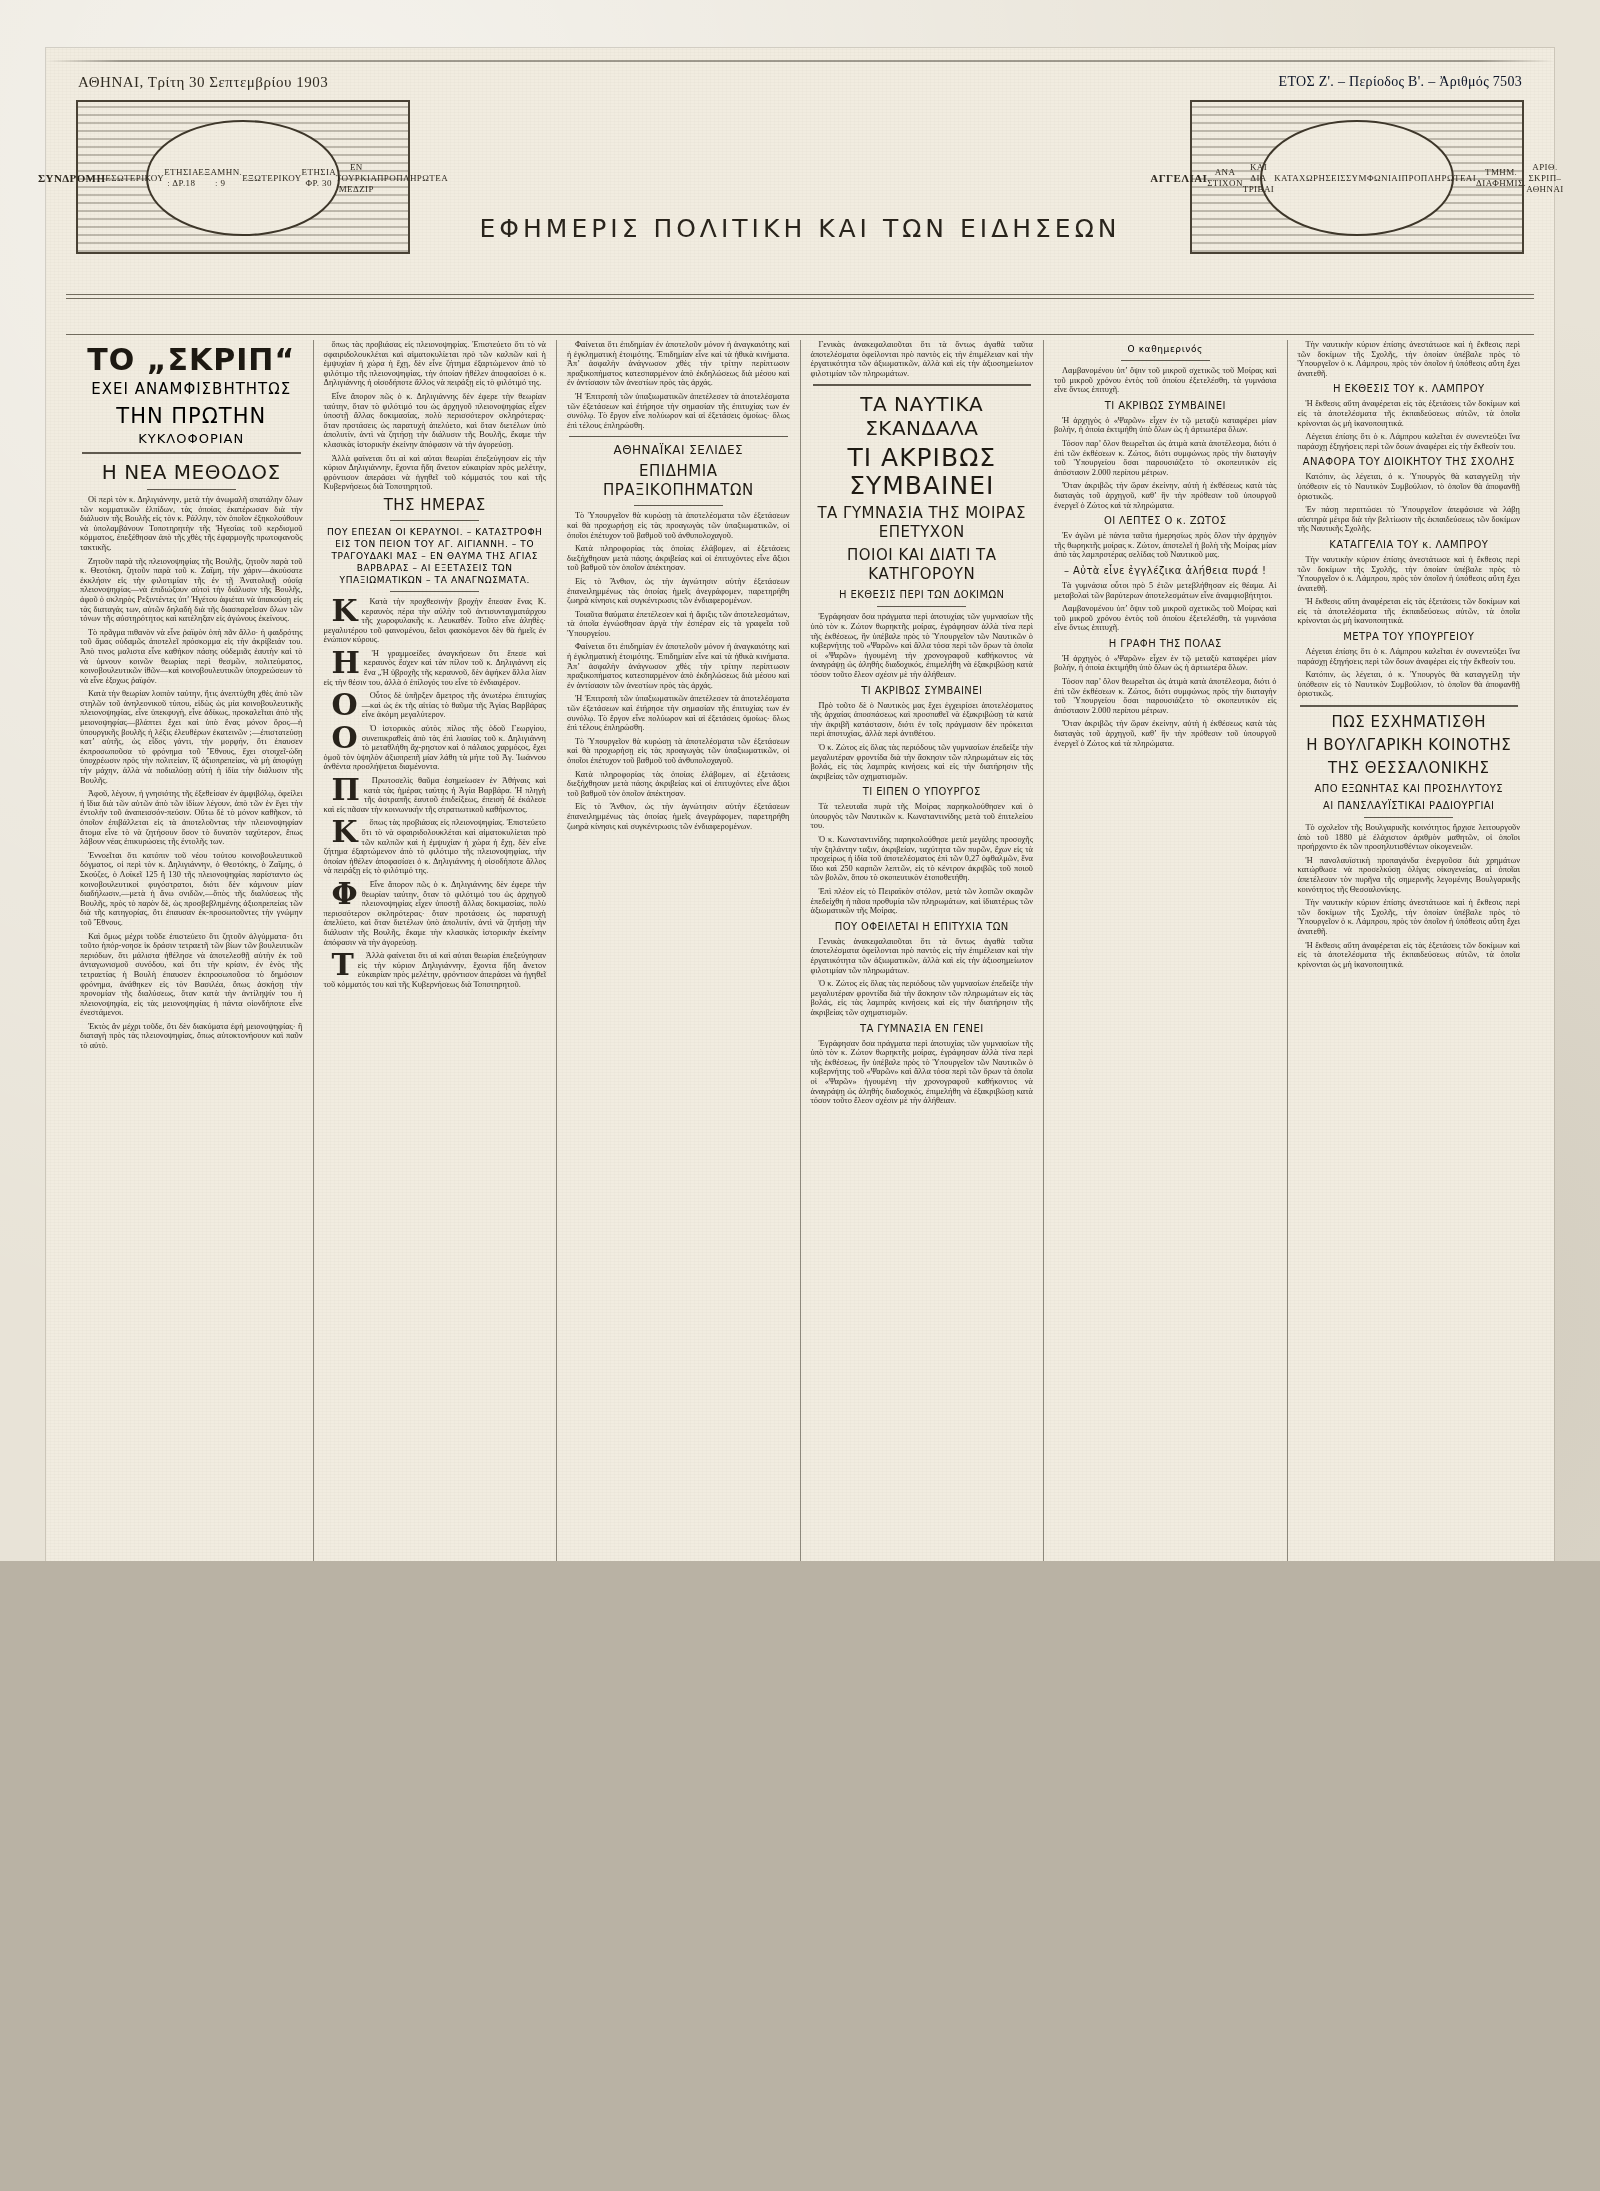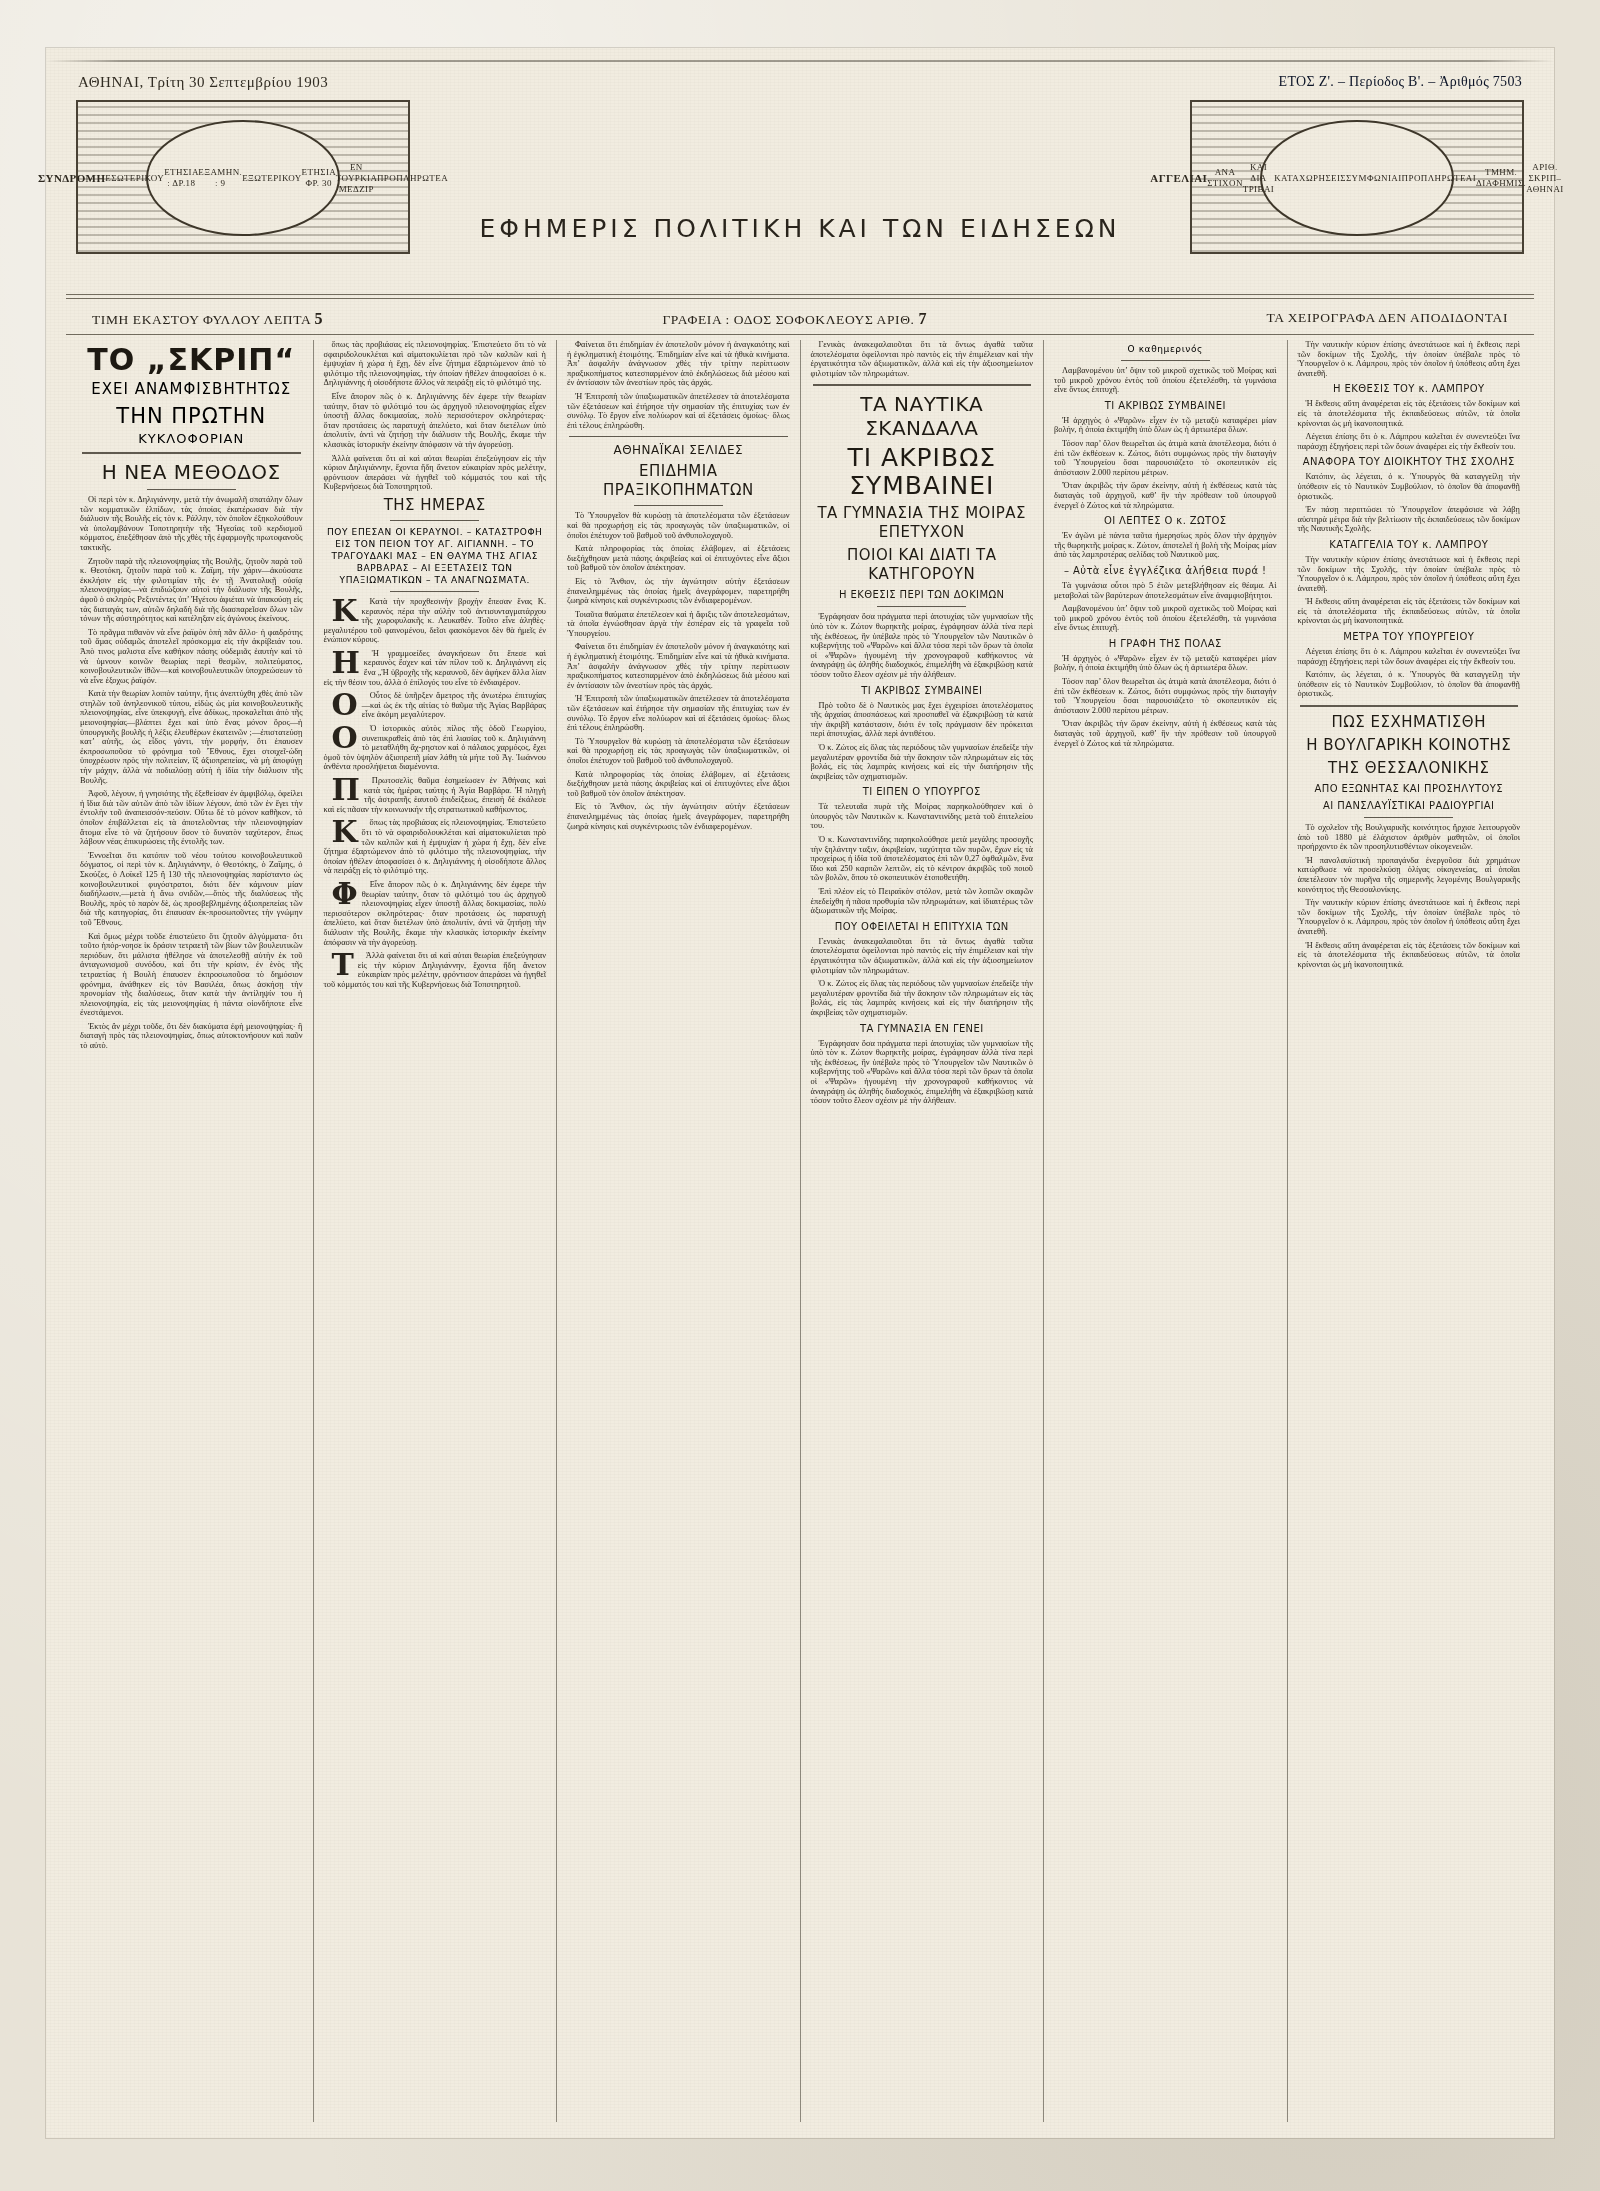--- a/index.html
+++ b/index.html
@@ -1,19 +1,19 @@
 <!DOCTYPE html>
 <html><head>
 <meta charset="utf-8">
 <style>
   html,body{margin:0;padding:0;background:#b9b2a4;}
   body{font-family:"Liberation Serif", serif;}
   .page{
     position:relative;
-    width:1600px;height:2191px;
+    width:1600px;height:1561px;
     background:#e8e3d7;
     background-image:
       radial-gradient(ellipse at 20% 10%, rgba(255,255,255,.55), rgba(255,255,255,0) 60%),
       radial-gradient(ellipse at 85% 85%, rgba(140,130,110,.25), rgba(255,255,255,0) 55%);
     overflow:hidden;
     box-sizing:border-box;
   }
   .sheet{
     position:absolute;left:46px;top:48px;width:1508px;height:2090px;
     background:#efeade;
@@ -113,31 +113,20 @@
           <span>ΤΜΗΜ. ΔΙΑΦΗΜΙΣ.</span>
           <span>ΑΡΙΘ. ΣΚΡΙΠ–ΑΘΗΝΑΙ</span>
         </div>
       </div>
 
       <div class="subtitle">ΕΦΗΜΕΡΙΣ ΠΟΛΙΤΙΚΗ ΚΑΙ ΤΩΝ ΕΙΔΗΣΕΩΝ</div>
 
       <div class="mh-line" style="top:232px;"></div>
       <div class="mh-line" style="top:236px;"></div>
 
-      <div class="infobar">
-        <span>
-          <span>ΤΙΜΗ ΕΚΑΣΤΟΥ ΦΥΛΛΟΥ ΛΕΠΤΑ</span>
-          <b>5</b>
-        </span>
-        <span>
-          <span>ΓΡΑΦΕΙΑ : ΟΔΟΣ ΣΟΦΟΚΛΕΟΥΣ ΑΡΙΘ.</span>
-          <b>7</b>
-        </span>
-        <span>ΤΑ ΧΕΙΡΟΓΡΑΦΑ ΔΕΝ ΑΠΟΔΙΔΟΝΤΑΙ</span>
-      </div>
       <div class="mh-line" style="top:272px;"></div>
     </div>
 
     <div class="cols">
 
       <div class="col">
         <div class="promo">
           <div class="l1">ΤΟ „ΣΚΡΙΠ“</div>
           <div class="l2">ΕΧΕΙ ΑΝΑΜΦΙΣΒΗΤΗΤΩΣ</div>
           <div class="l3">ΤΗΝ ΠΡΩΤΗΝ</div>

